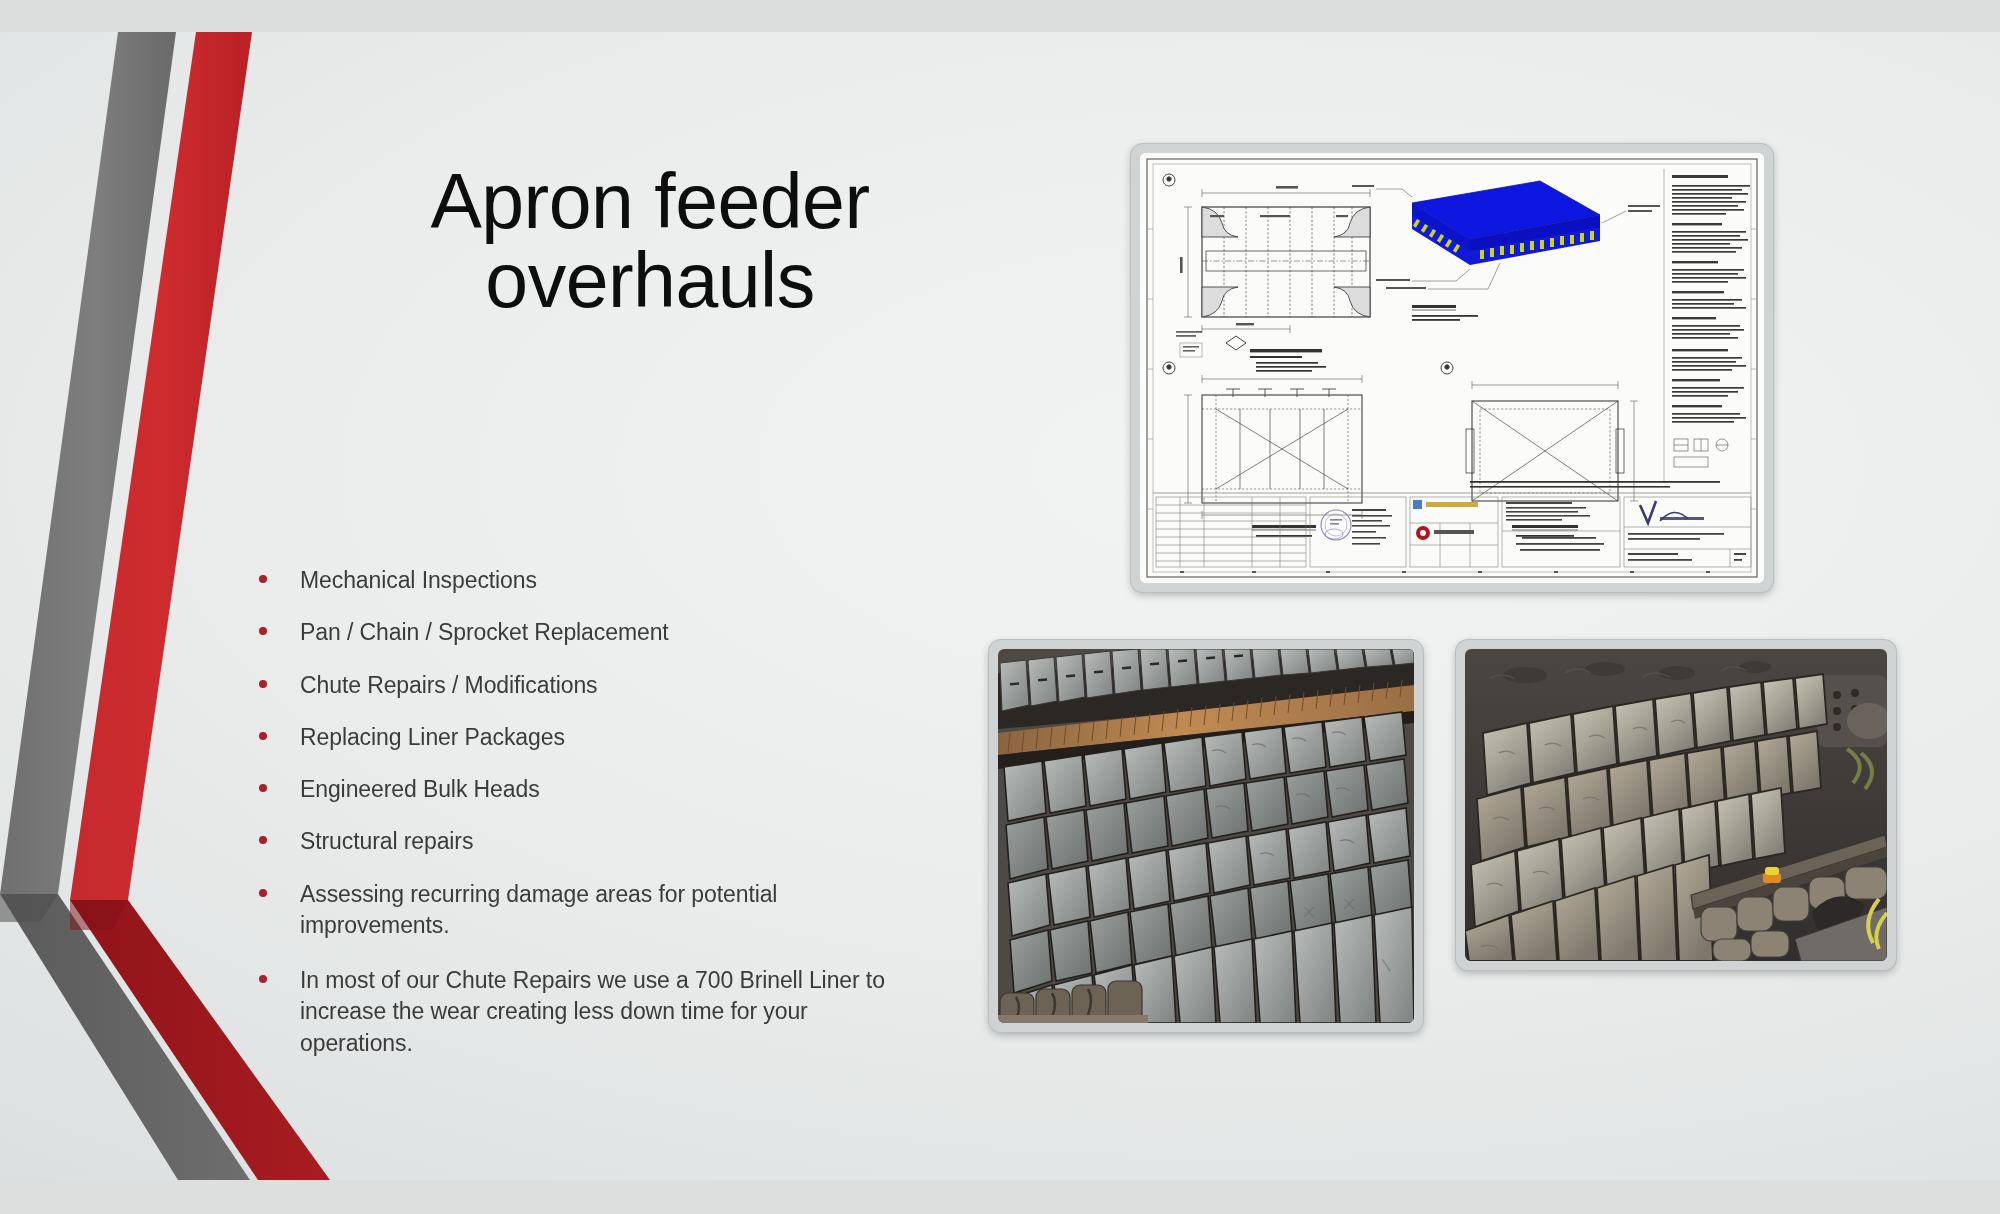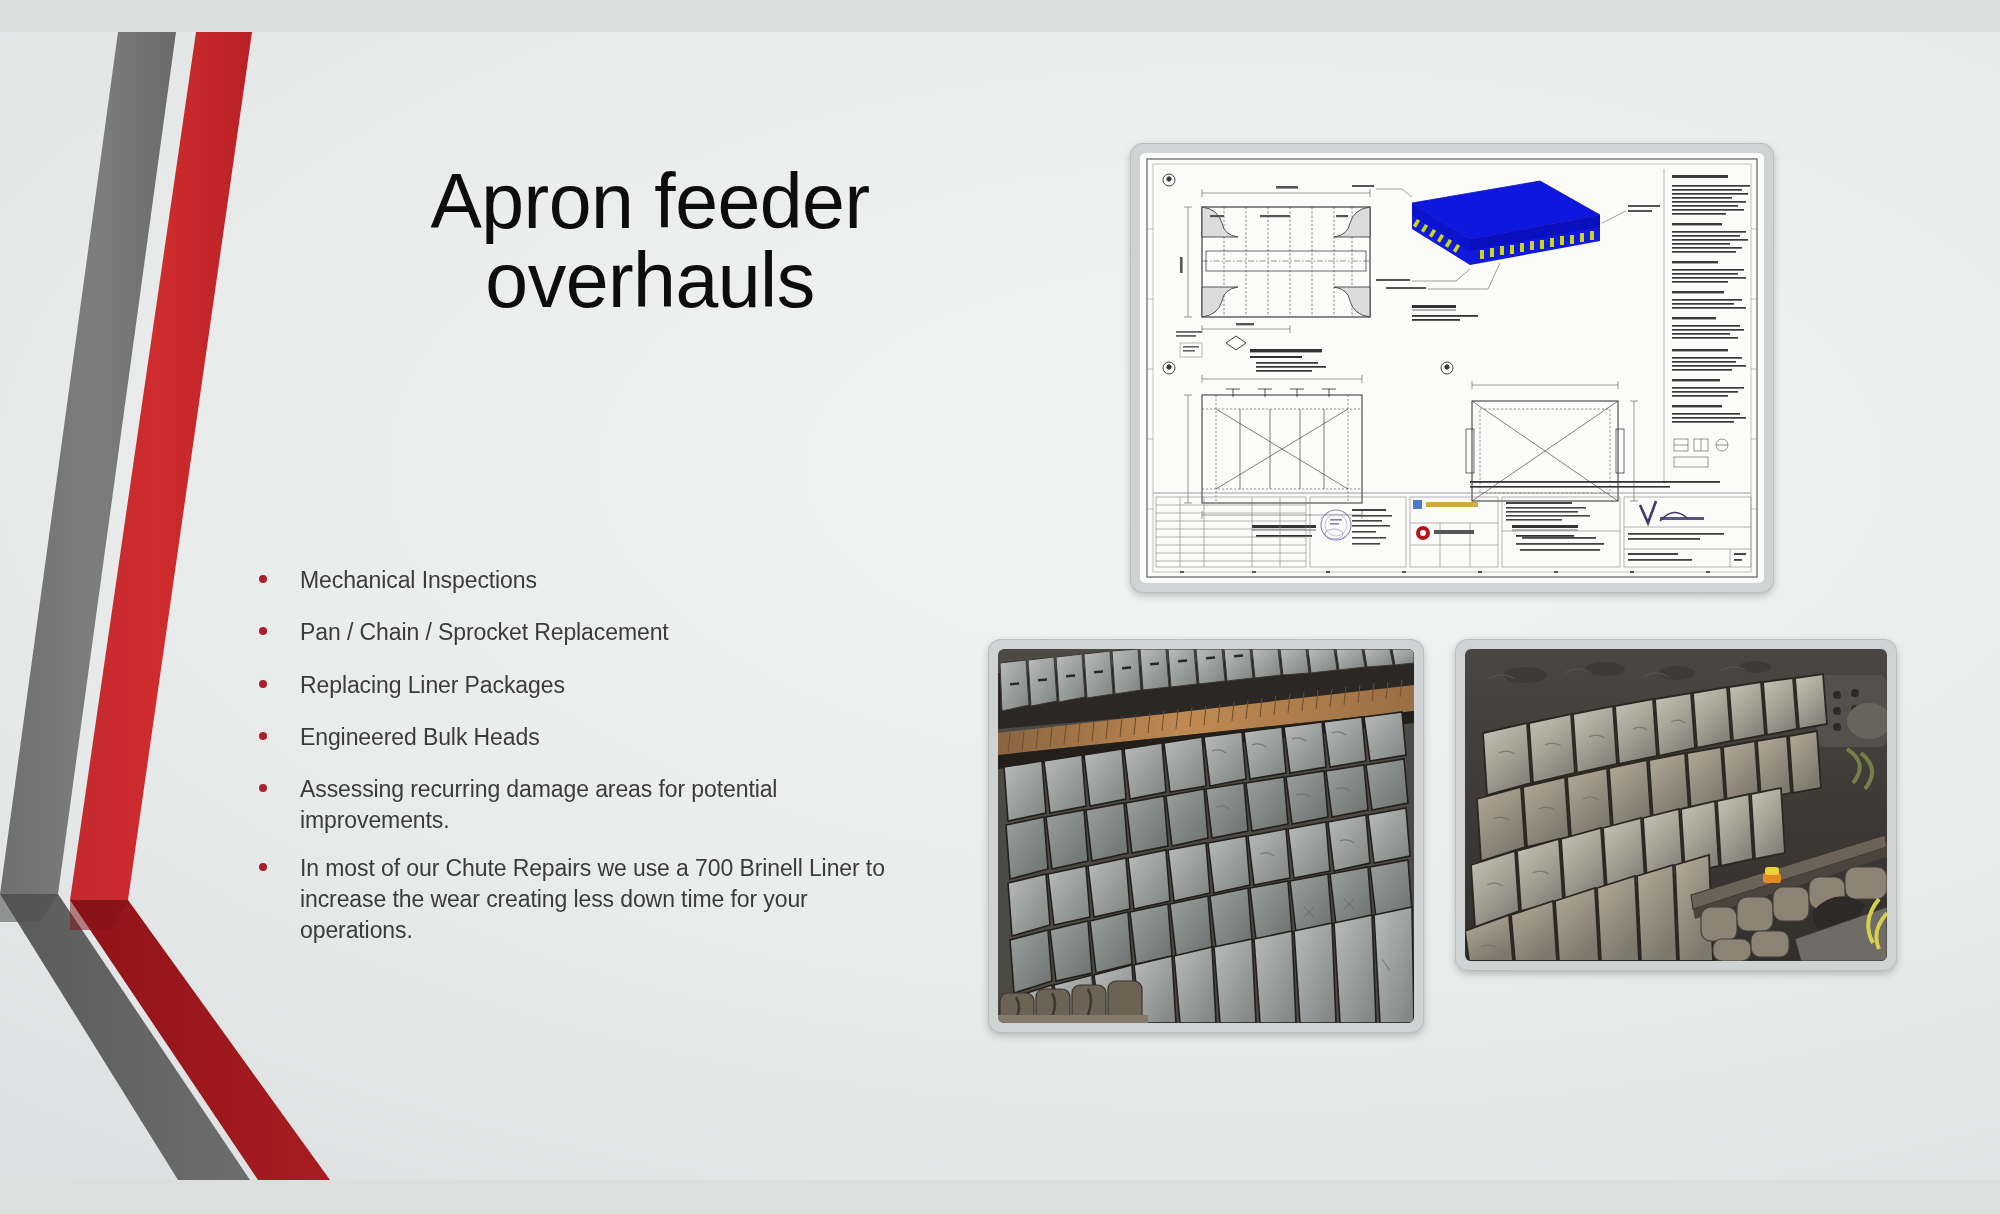--- a/index.html
+++ b/index.html
@@ -81,21 +81,21 @@
     display: block;
     padding-left: 52px;
     margin-bottom: 21px;
     font-size: 23px;
     line-height: 1.36;
     color: #3b3b3b;
     font-family: "Liberation Sans", sans-serif;
     letter-spacing: -0.1px;
   }
   .bullet-row:last-child { margin-bottom: 0; }
-  .bullet-row.tight { margin-bottom: 16px; }
+  .bullet-row.tight { margin-bottom: 24px; }
   .bullet-row .dot {
     position: absolute;
     left: 11px;
     top: 10px;
     width: 8px; height: 8px;
     border-radius: 50%;
     background: #a8202a;
   }
   .bullet-row .btext {
     display: block;
@@ -182,25 +182,33 @@
       <div class="bullet-row">
         <span class="dot"></span>
         <span class="btext">Mechanical Inspections</span>
       </div>
       <div class="bullet-row">
         <span class="dot"></span>
         <span class="btext">Pan / Chain / Sprocket Replacement</span>
       </div>
       <div class="bullet-row">
         <span class="dot"></span>
+        <span class="btext">Chute Repairs / Modifications</span>
+      </div>
+      <div class="bullet-row">
+        <span class="dot"></span>
         <span class="btext">Replacing Liner Packages</span>
       </div>
       <div class="bullet-row">
         <span class="dot"></span>
         <span class="btext">Engineered Bulk Heads</span>
+      </div>
+      <div class="bullet-row">
+        <span class="dot"></span>
+        <span class="btext">Structural repairs</span>
       </div>
       <div class="bullet-row tight">
         <span class="dot"></span>
         <span class="btext">Assessing recurring damage areas for potential improvements.</span>
       </div>
       <div class="bullet-row">
         <span class="dot"></span>
         <span class="btext">In most of our Chute Repairs we use a 700 Brinell Liner to increase the wear creating less down time for your operations.</span>
       </div>
     </div>

